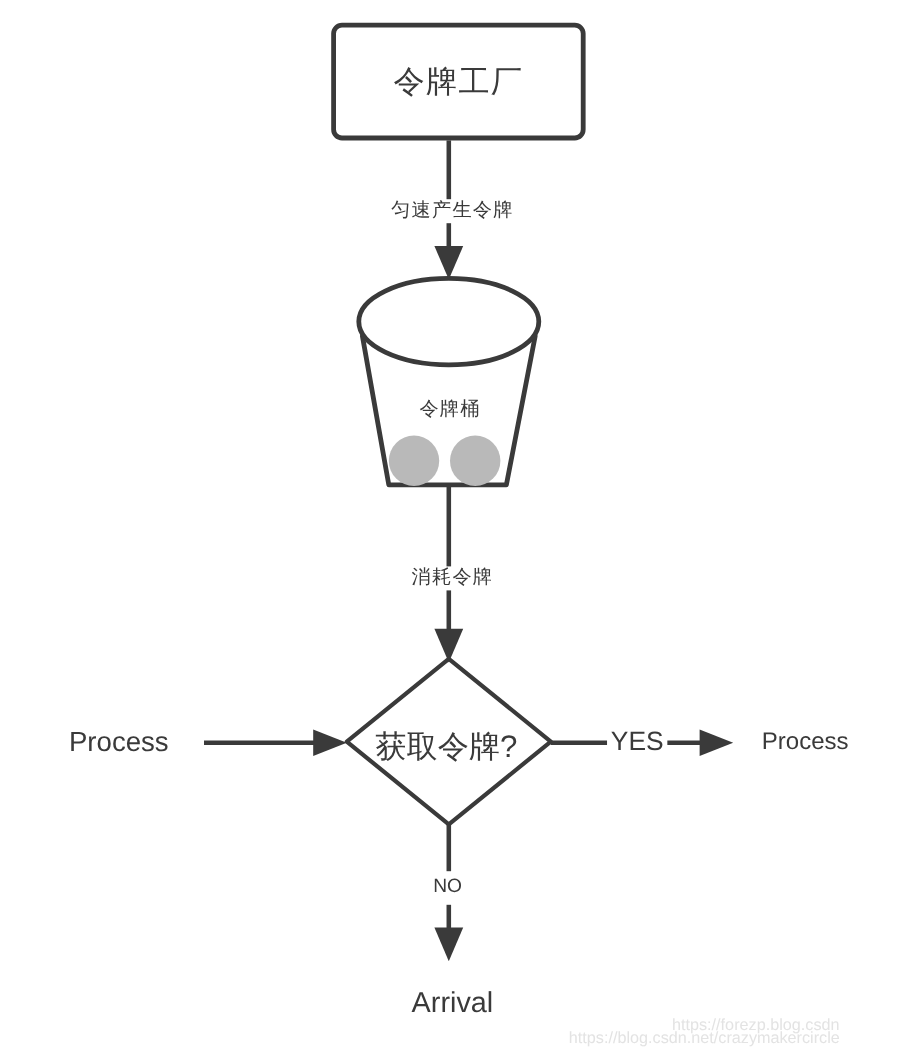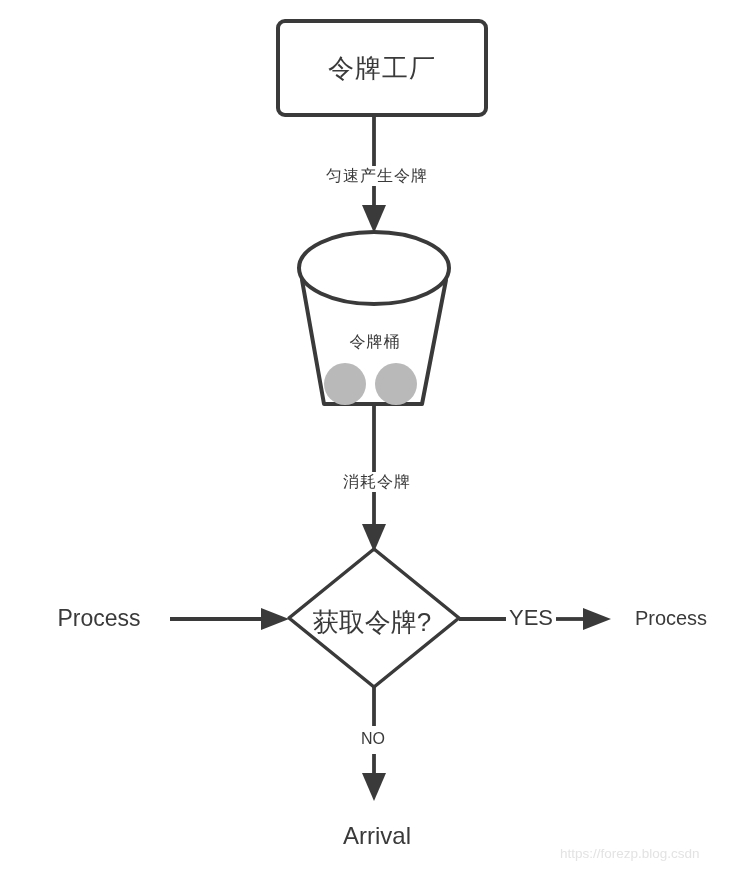--- a/index.html
+++ b/index.html
@@ -100,14 +100,15 @@
 
   <div class="lbl lbl-yes">YES</div>
 
   <div class="lbl lbl-process">Process</div>
 
   <div class="lbl lbl-no">NO</div>
 
   <div class="lbl lbl-reject">Arrival</div>
 
   <div class="watermark wm1">https://forezp.blog.csdn</div>
+  <div class="watermark wm2">https://blog.csdn.net/crazymakercircle</div>
 
 </div>
 
 </body></html>

